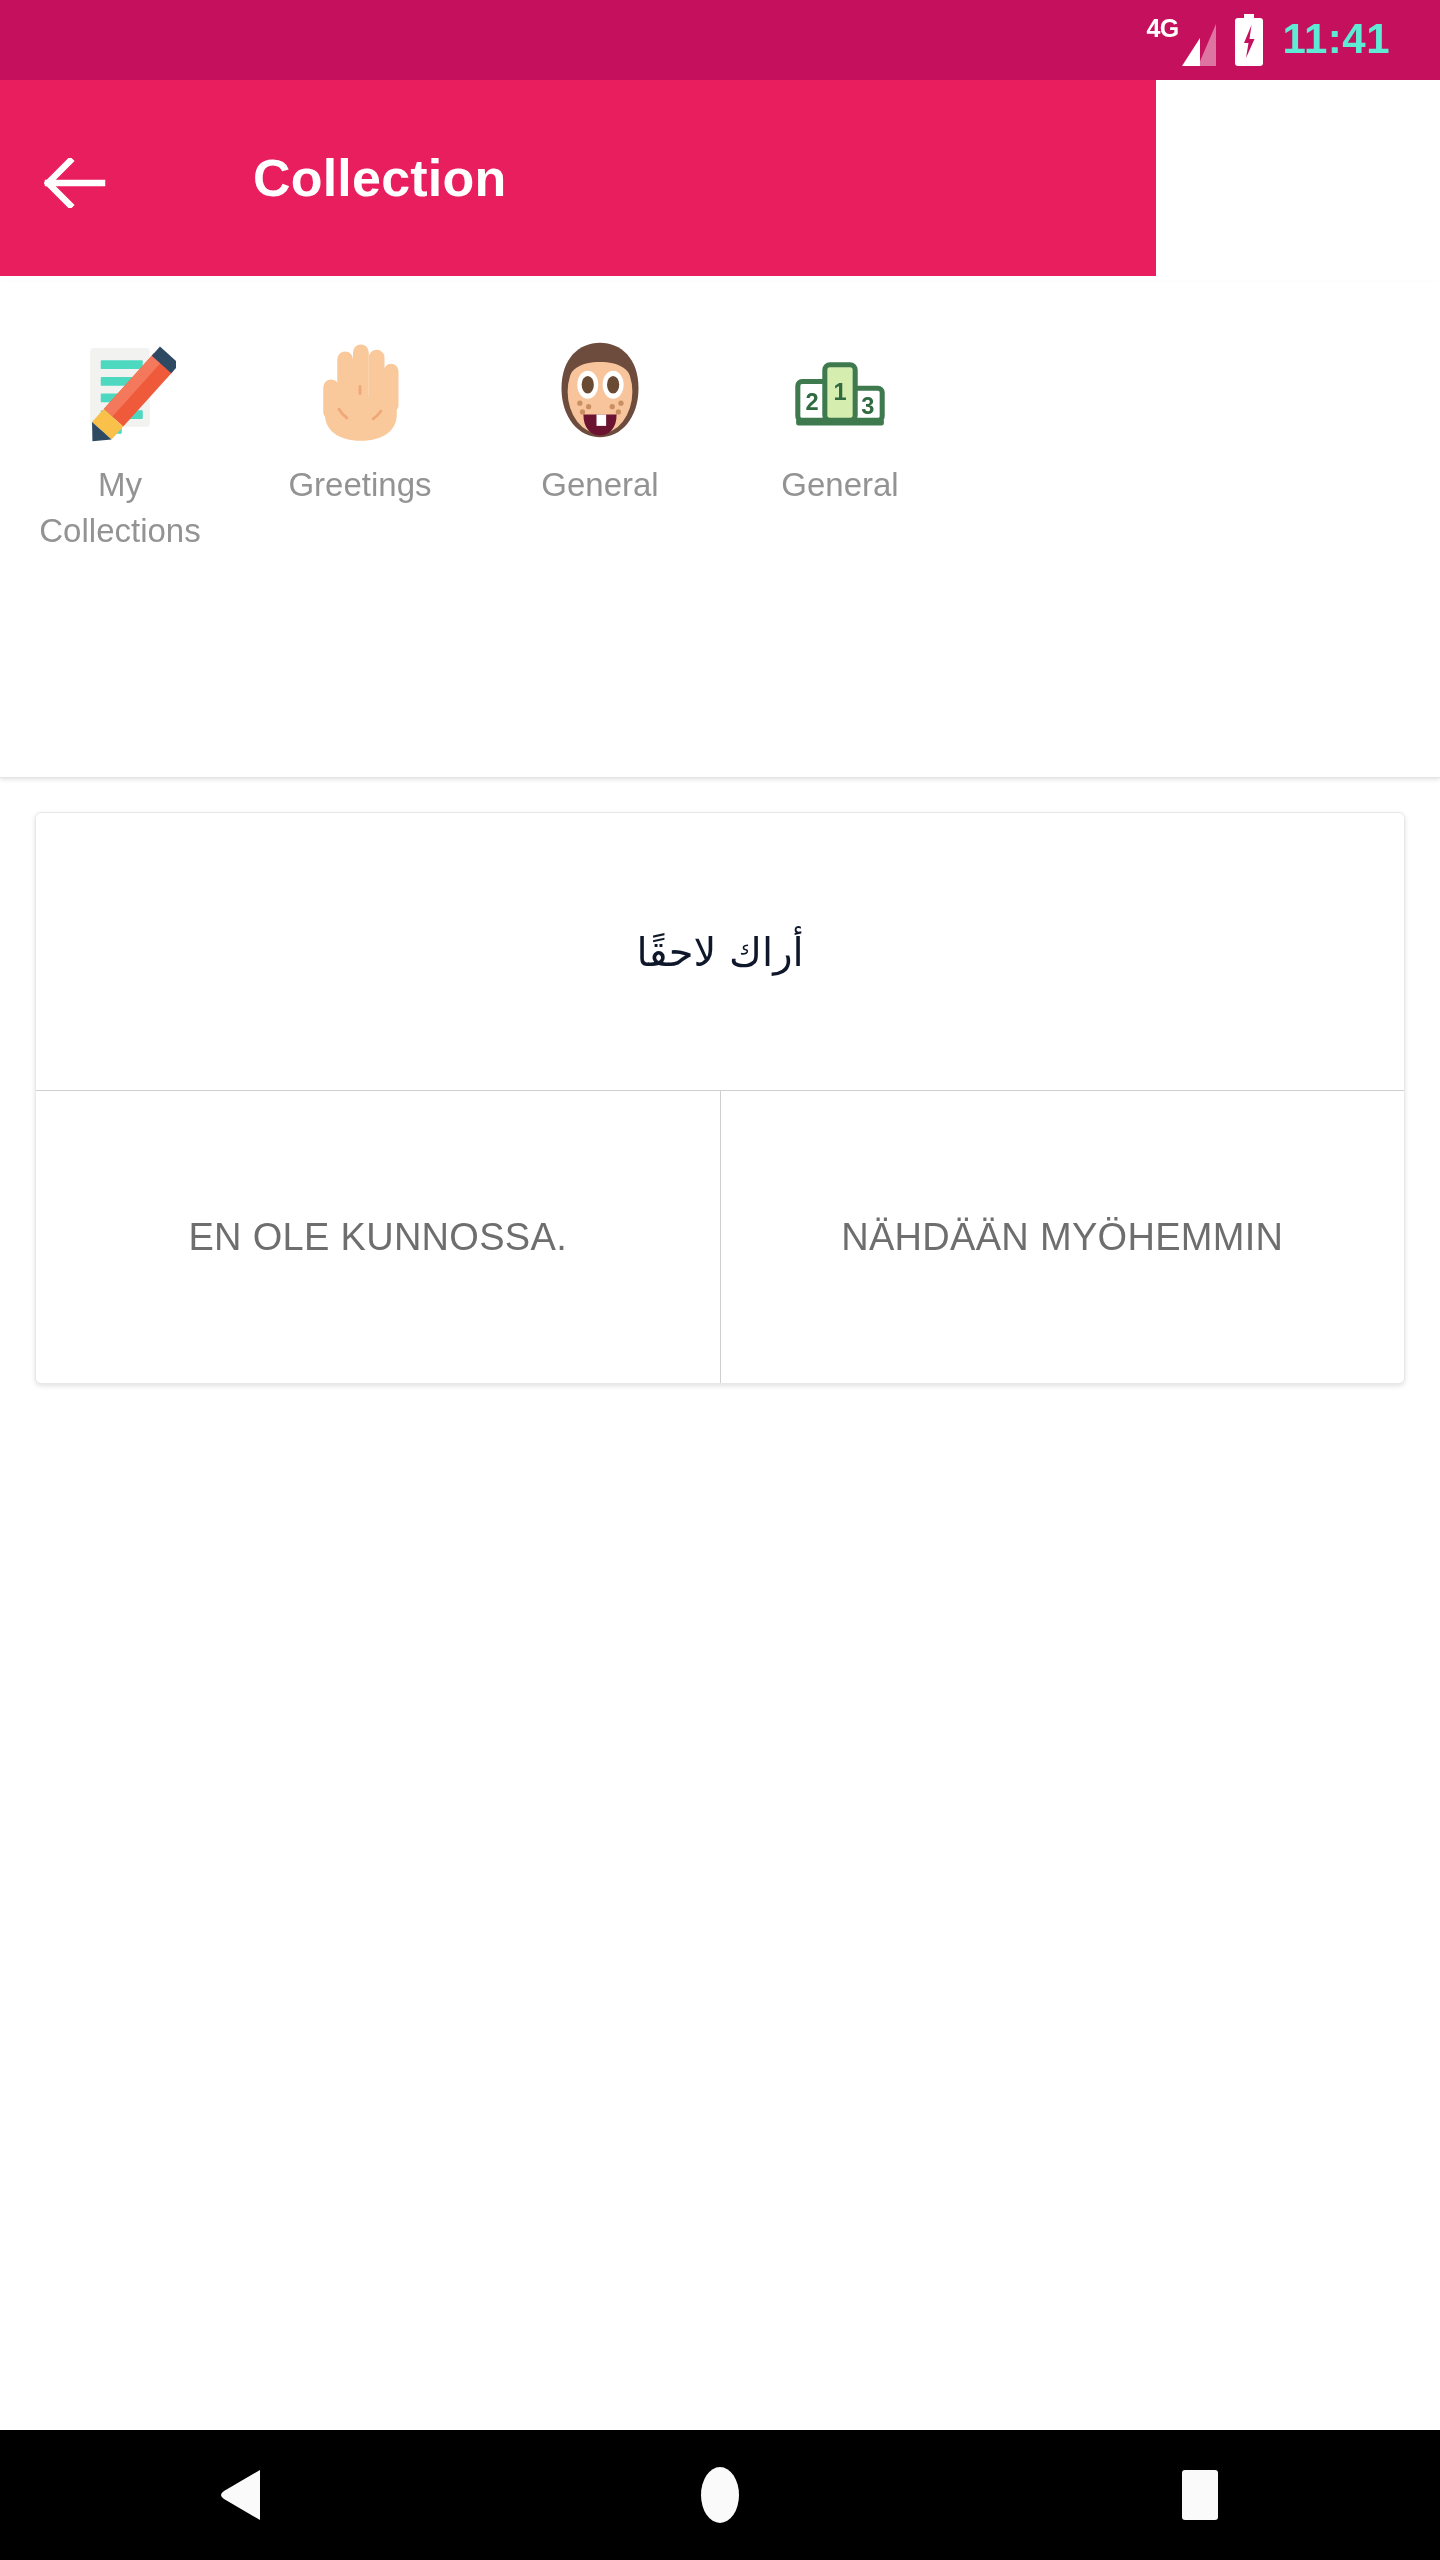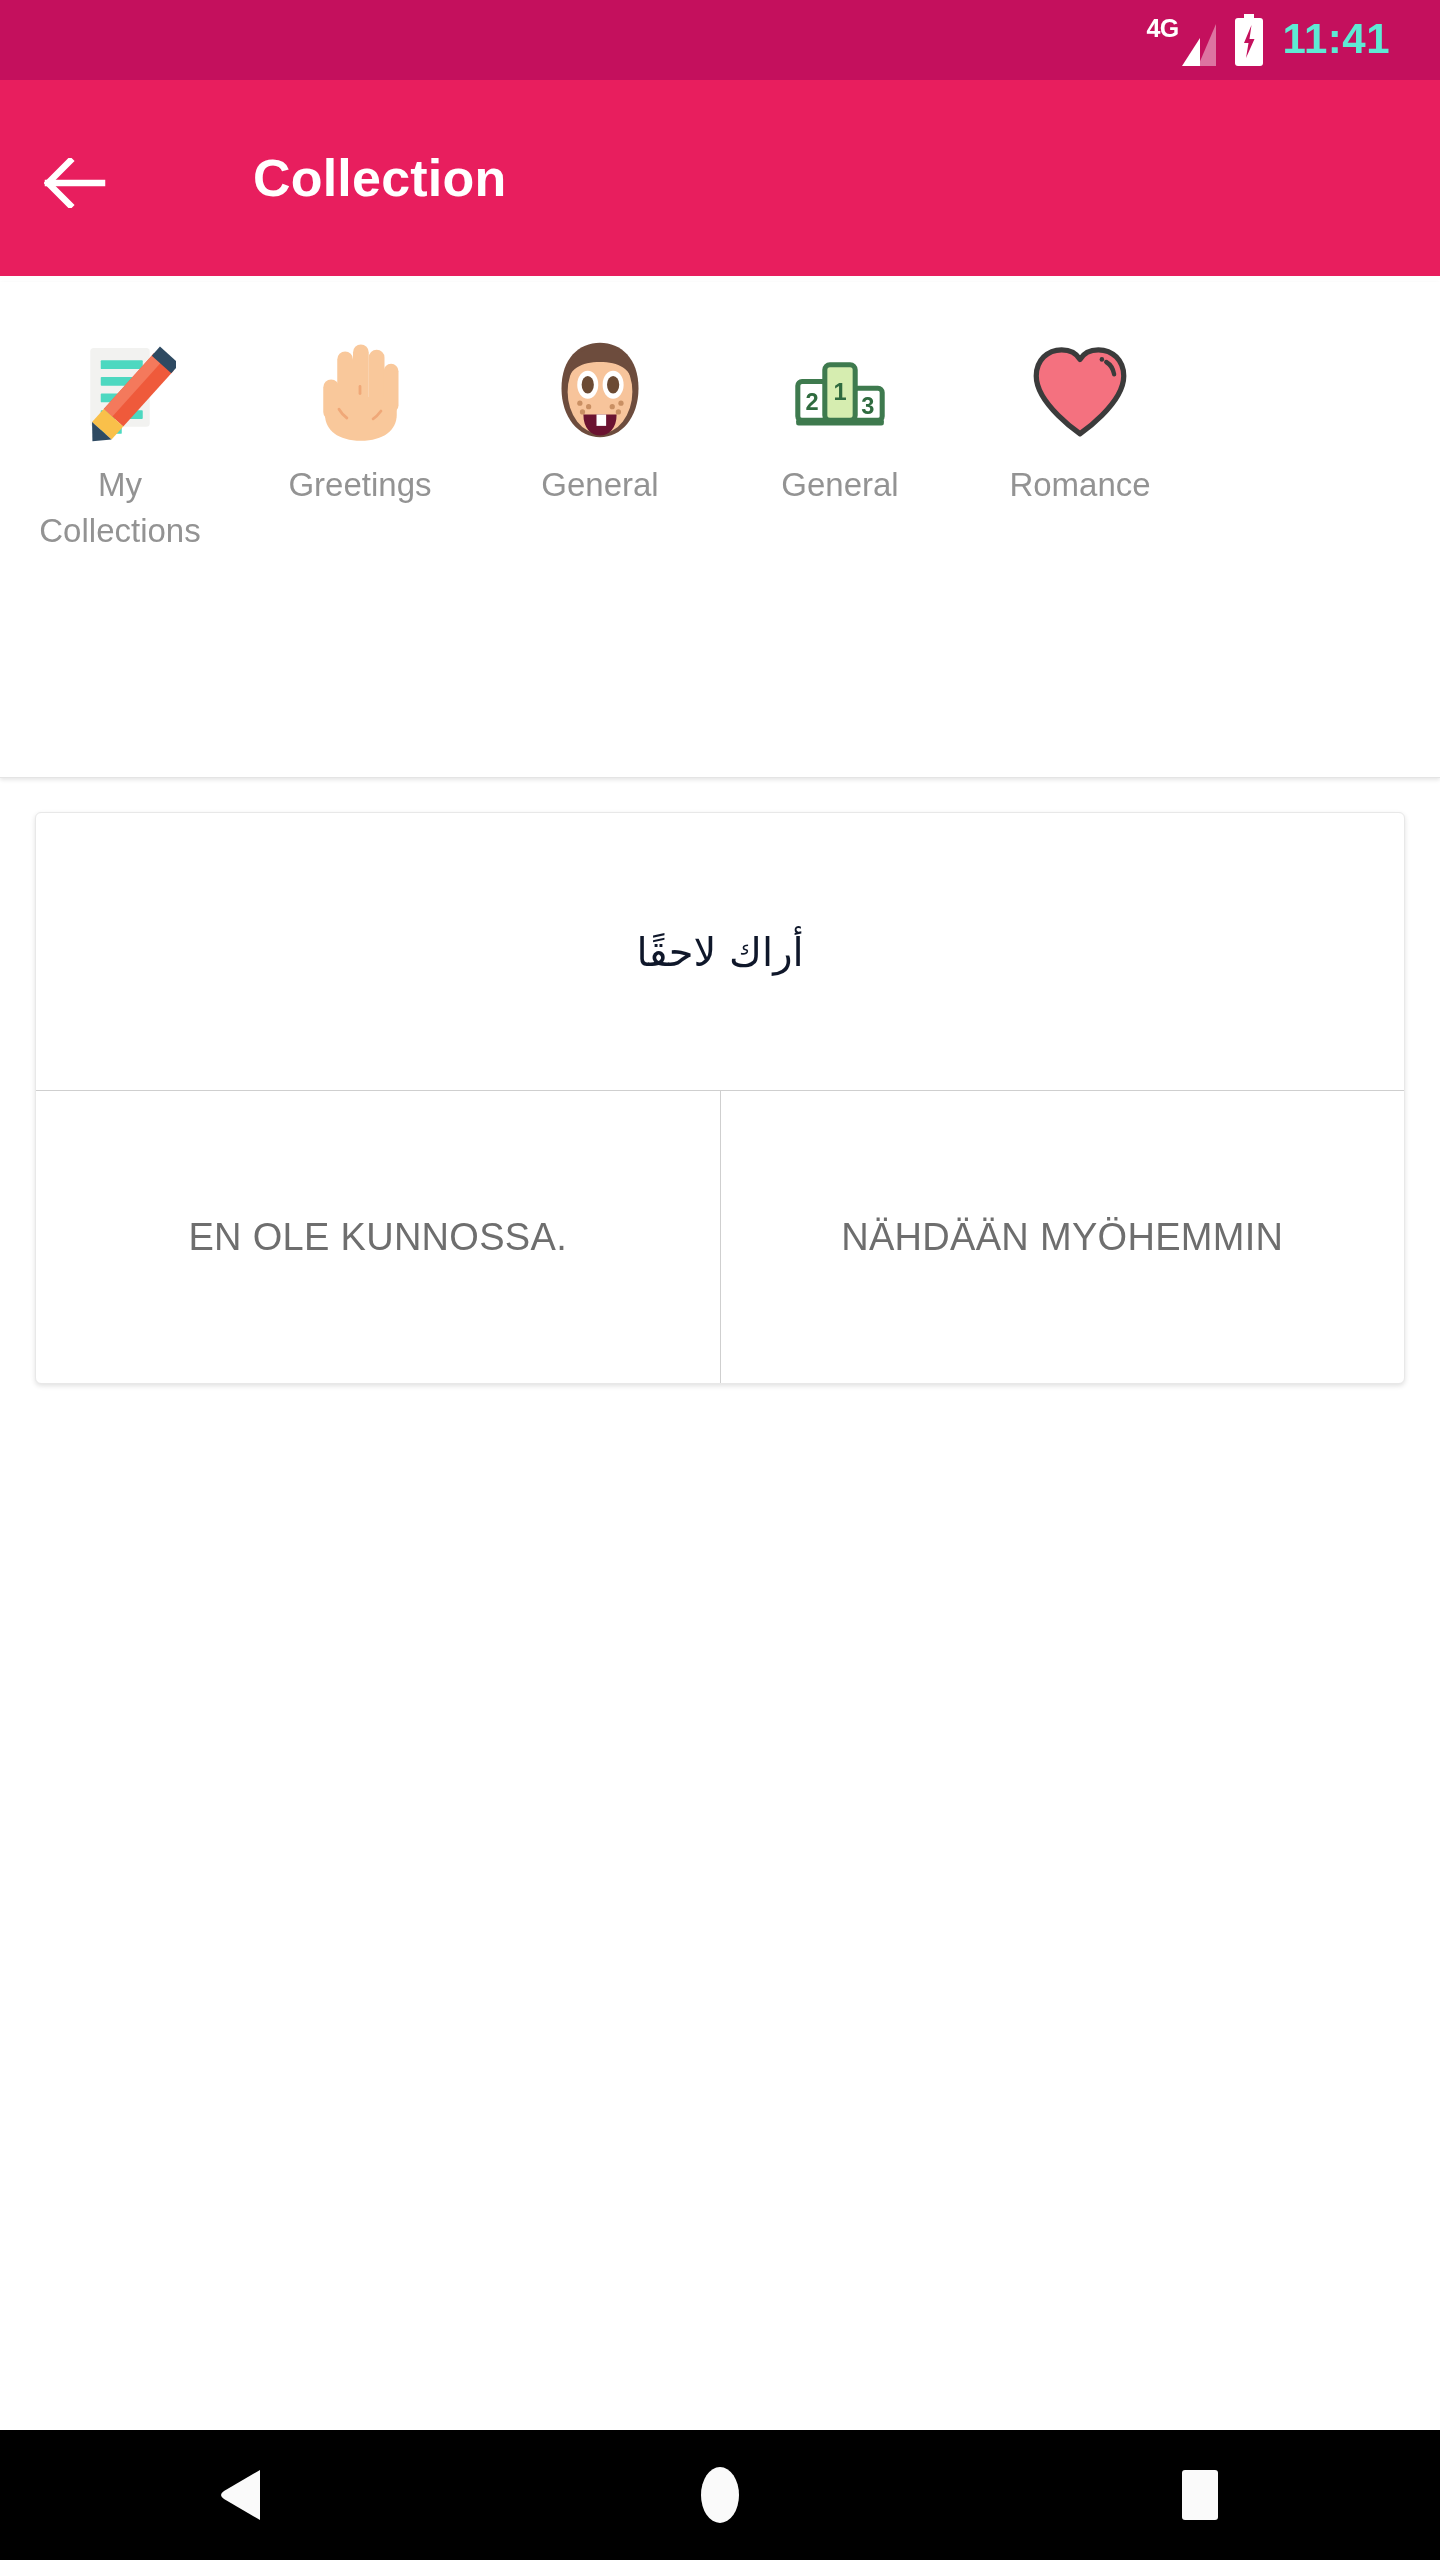--- a/index.html
+++ b/index.html
@@ -67,21 +67,21 @@
     font-weight: 700;
     letter-spacing: 0.5px;
     line-height: 1;
     padding-bottom: 2px;
   }
 
   
   .app-bar {
     position: absolute;
     left: 0; top: 80px;
-    width: 1440px;
+    width: 1156px;
     height: 196px;
     background: #E81E5E;
   }
   .back-btn {
     position: absolute;
     left: 30px; top: 58px;
     width: 90px; height: 90px;
     display: flex;
     align-items: center;
     justify-content: center;
@@ -346,30 +346,20 @@
             <text x="31" y="88">2</text>
             <text x="64" y="76">1</text>
             <text x="97" y="92">3</text>
           </g>
           <rect x="12" y="98" width="104" height="8" rx="3" fill="#3E7A4E"></rect>
         </svg>
       </div>
       <div class="cat-label">General</div>
     </div>
 
-    <div class="category-item">
-      <div class="cat-icon">
-        <svg viewBox="0 0 128 128" width="112" height="112">
-          <path d="M64 114S14 80 14 48C14 30 27 18 43 18c9 0 17 4 21 11 4-7 12-11 21-11 16 0 29 12 29 30 0 32-50 66-50 66z" fill="#F4717F" stroke="#3B3B3B" stroke-width="6" stroke-linejoin="round"></path>
-          <path d="M94 32c5 3 8 8 9 14" stroke="#3B3B3B" stroke-width="5" fill="none" stroke-linecap="round"></path>
-          <circle cx="89" cy="29" r="2.6" fill="#3B3B3B"></circle>
-        </svg>
-      </div>
-      <div class="cat-label">Romance</div>
-    </div>
 
 
   </div>
 
   <div class="expand-btn">
     <svg width="56" height="34" viewBox="0 0 56 34">
       <polyline points="6,8 28,27 50,8" fill="none" stroke="#141414" stroke-width="9" stroke-linecap="round" stroke-linejoin="round"></polyline>
     </svg>
   </div>
 </div>

